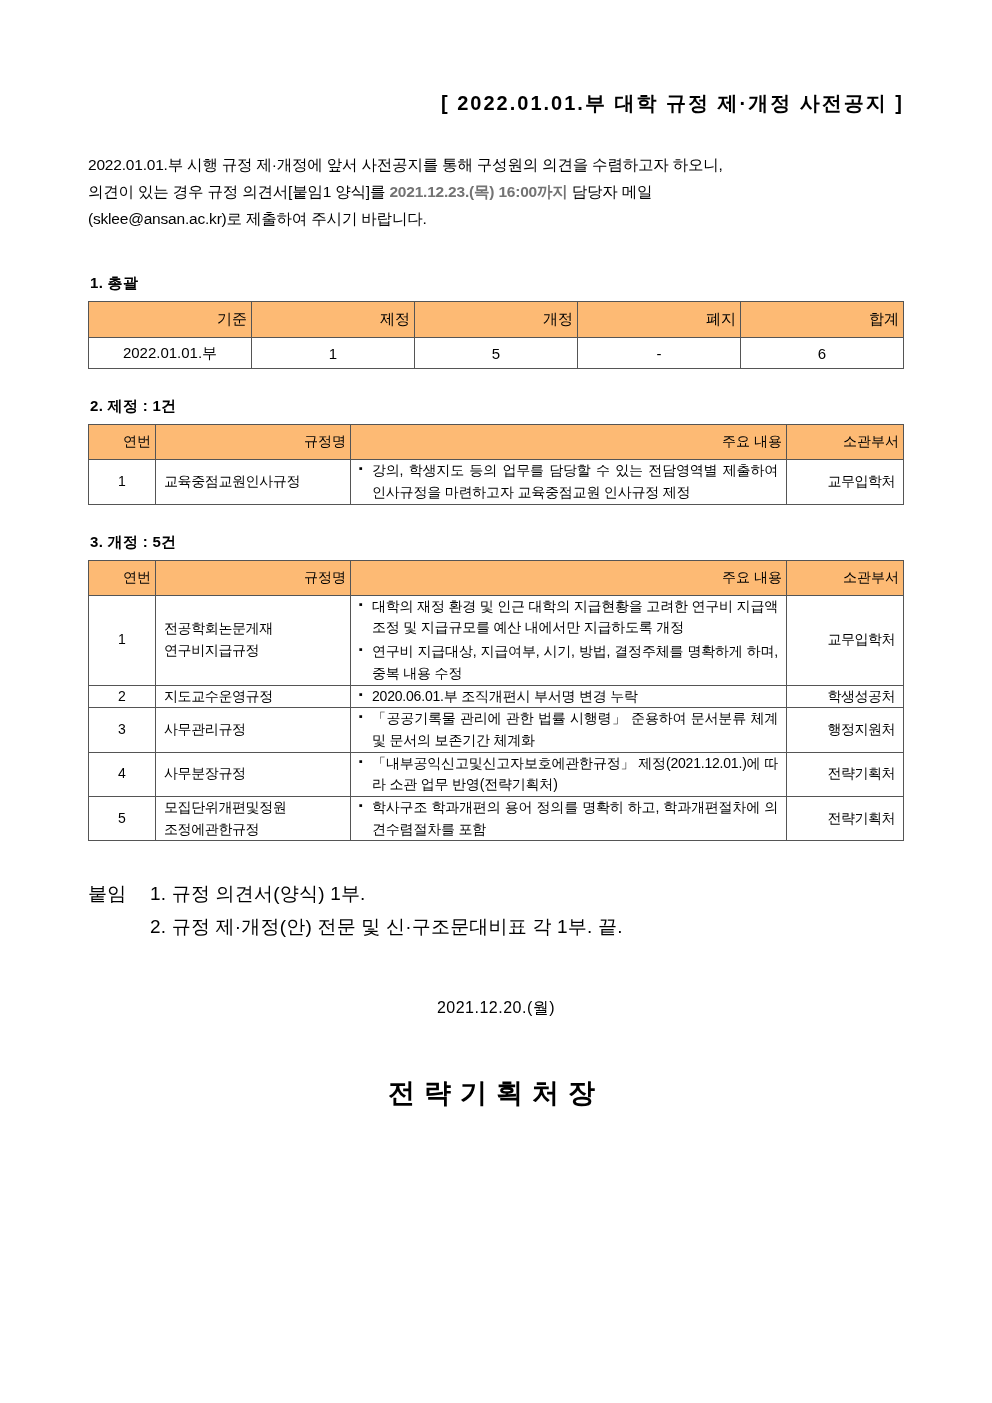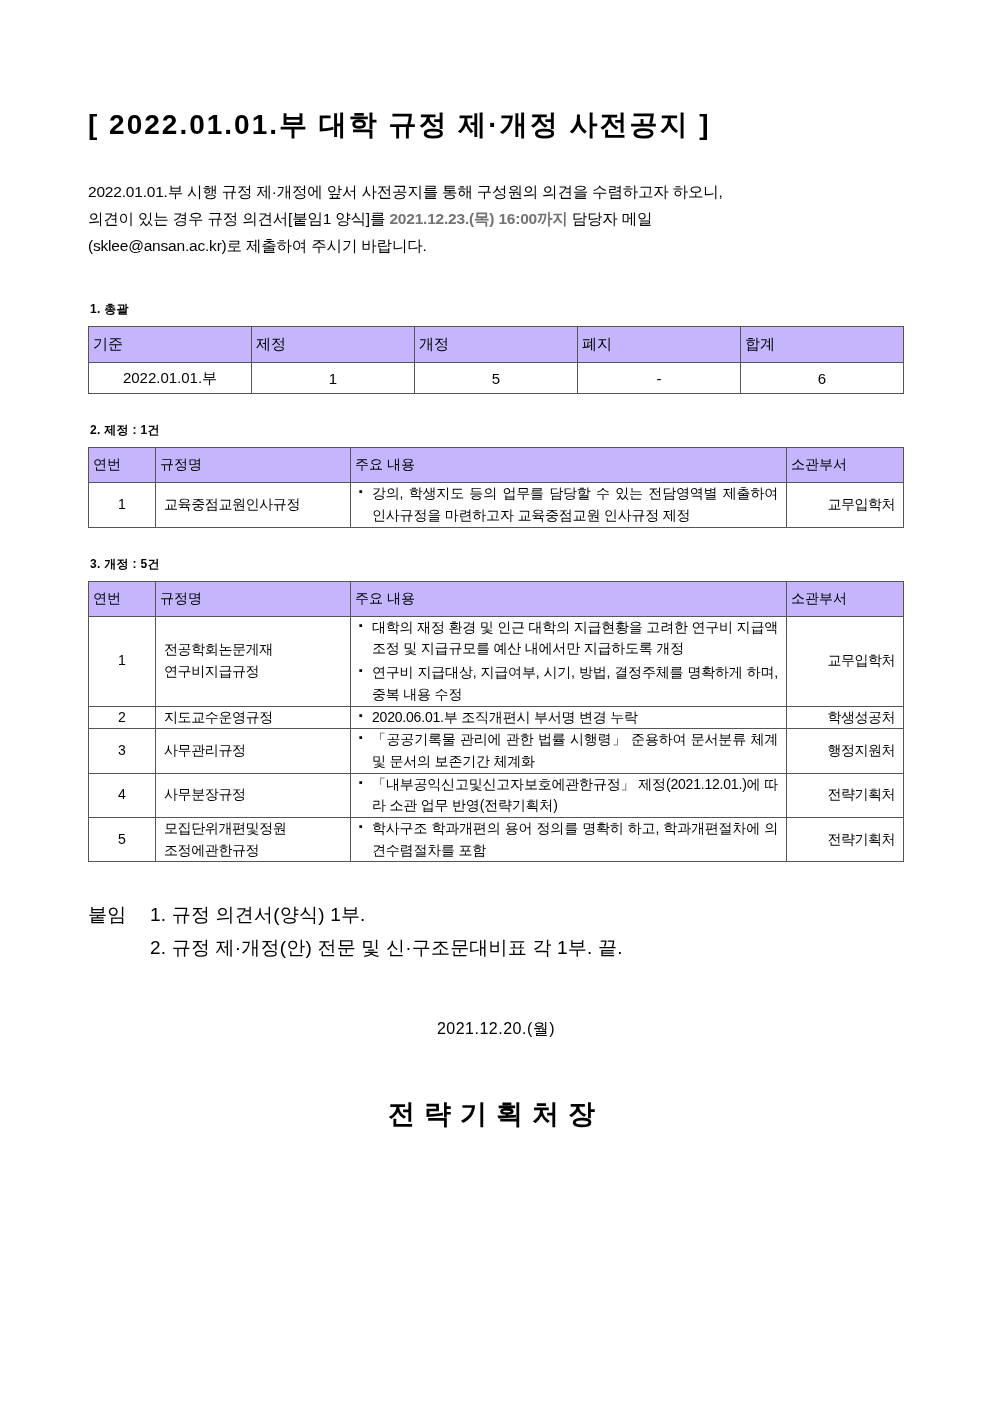--- a/index.html
+++ b/index.html
@@ -14,59 +14,59 @@
     color: #000000;
     position: relative;
   }
   .page {
     width: 992px;
     min-height: 1403px;
     box-sizing: border-box;
     padding: 70px 88px 40px 88px;
   }
   .doc-title {
-    text-align: left;
-    font-size: 28px;
+    text-align: right;
+    font-size: 20px;
     font-weight: bold;
     letter-spacing: 2px;
-    margin: 36px 0 34px 0;
+    margin: 20px 0 34px 0;
     white-space: nowrap;
   }
   .intro {
     font-size: 15.5px;
     line-height: 1.75;
     margin-bottom: 42px;
     letter-spacing: -0.2px;
   }
   .intro .hl {
     color: #1f3fbf;
     font-weight: bold;
   }
   .section-title {
-    font-size: 12px;
+    font-size: 15px;
     font-weight: bold;
     margin: 0 0 8px 2px;
     letter-spacing: 0.3px;
   }
   table {
     border-collapse: collapse;
     width: 100%;
     table-layout: fixed;
     margin-bottom: 28px;
   }
   table td, table th {
     border: 1px solid #555;
     font-size: 14px;
     padding: 0 8px;
     vertical-align: middle;
     font-weight: normal;
   }
   thead th {
-    background: #c4b5fd;
-    text-align: left;
+    background: #fdba74;
+    text-align: right;
     font-size: 14px;
     padding: 8px 4px;
   }
   .t-center { text-align: center; }
 
   
   .tbl-summary td {
     text-align: center;
     height: 30px;
     font-size: 15px;

